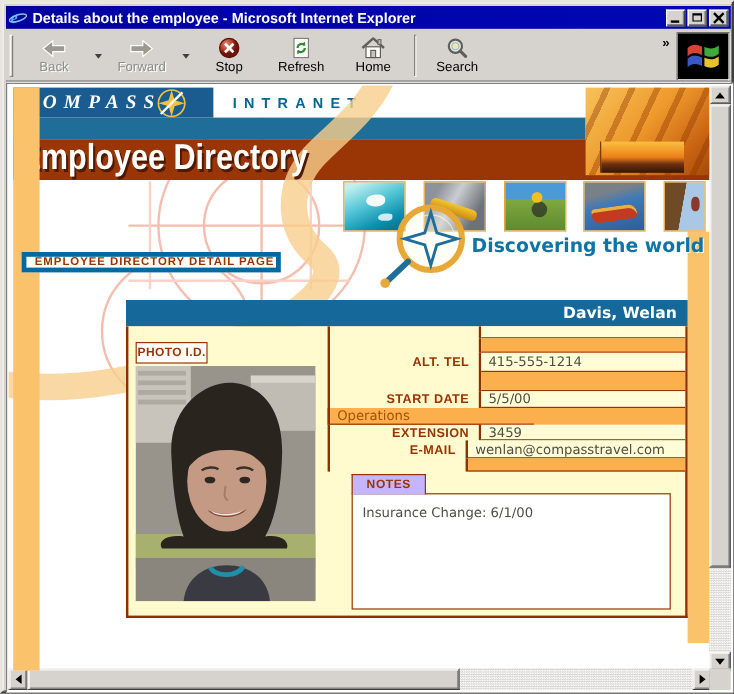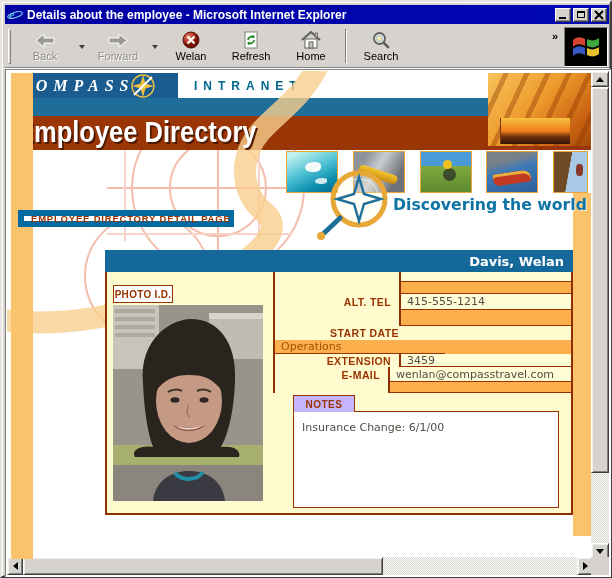--- a/index.html
+++ b/index.html
@@ -95,21 +95,21 @@
   .ph5 { left:546px; width:35px; background:linear-gradient(100deg,#6E4A26 45%,#A9C8E6 46%);}
   .ph5:before { content:""; position:absolute; left:22px; top:12px; width:7px; height:12px; background:#8A3A2A; border-radius:40%; }
 
   .compass-mag { position:absolute; left:306px; top:98px; z-index:5; }
   .tagline { position:absolute; left:386px; top:124px; z-index:4; color:#0E74A6;
              font-family:"DejaVu Sans", sans-serif; font-weight:bold; font-size:16px;
              transform:scaleX(.98); transform-origin:left top; text-shadow:1px 1px 0 rgba(255,255,255,.75);
              white-space:nowrap; }
 
   .section-label { position:absolute; left:11px; top:139px; width:216px; height:17px; z-index:5;
-                   background:#fff; border:6px solid #0369a1; display:flex; align-items:center;
+                   background:#fff; border:4px solid #0369a1; display:flex; align-items:center;
                    color:#993300; font-weight:bold; font-size:9.5px; letter-spacing:.8px; padding-left:7px;
                    white-space:nowrap; }
 
   
   .card { position:absolute; left:98px; top:179px; width:468px; height:265px; z-index:5; }
   .card-hd { position:absolute; left:0; top:0; width:468px; height:22px; background:#15689A;
              color:#fff; font-family:"DejaVu Sans", sans-serif; font-weight:bold; font-size:13px;
              display:flex; align-items:center; justify-content:flex-end; padding-right:9px; }
   .card-bd { position:absolute; left:0; top:22px; width:468px; height:243px; background:#FFFBCE;
              border:2px solid #8F2F00; border-top:none; }
@@ -191,21 +191,21 @@
         <defs>
             <radialGradient id="stg" cx="35%" cy="30%">
               <stop offset="0%" stop-color="#E88A70"></stop>
               <stop offset="70%" stop-color="#B03420"></stop>
               <stop offset="100%" stop-color="#701408"></stop>
             </radialGradient>
           </defs>
         <circle cx="10" cy="9" r="8" fill="url(#stg)" stroke="#5a1008" stroke-width="1"></circle>
         <path d="M6.5,5.5 L13.5,12.5 M13.5,5.5 L6.5,12.5" stroke="#fff" stroke-width="2.2"></path>
       </svg>
-      <span class="lbl">Welan</span>
+      <span class="lbl">Stop</span>
     </div>
 
     <div class="tb-btn">
       <svg width="20" height="18" viewBox="0 0 20 18">
         <rect x="4" y="1" width="12" height="16" fill="#fff" stroke="#808078"></rect>
         <path d="M7,9 a3.5,3.5 0 0 1 6,-2.4" fill="none" stroke="#2E8B2E" stroke-width="1.8"></path>
         <path d="M13,9 a3.5,3.5 0 0 1 -6,2.4" fill="none" stroke="#2E8B2E" stroke-width="1.8"></path>
         <path d="M13,3.5 L13.4,7 L10,6.4 Z" fill="#2E8B2E"></path>
         <path d="M7,14.5 L6.6,11 L10,11.6 Z" fill="#2E8B2E"></path>
       </svg>
@@ -359,20 +359,23 @@
                 </span>
             </div>
             <div class="frow" style="height:16px">
               <span class="fl"></span>
               <span class="fv">
                   <span class="vbox orange"></span>
                 </span>
             </div>
             <div class="frow" style="height:14px">
               <span class="fl">START DATE</span>
+              <span class="fv">
+                  <span class="vbox">5/5/00</span>
+                </span>
             </div>
             <div class="frow" style="height:14px">
               <span class="fv">
                   <span class="vbox orange">Operations</span>
                 </span>
             </div>
             <div class="frow" style="height:13px">
               <span class="fl">EXTENSION</span>
               <span class="fv">
                   <span class="vbox">3459</span>

